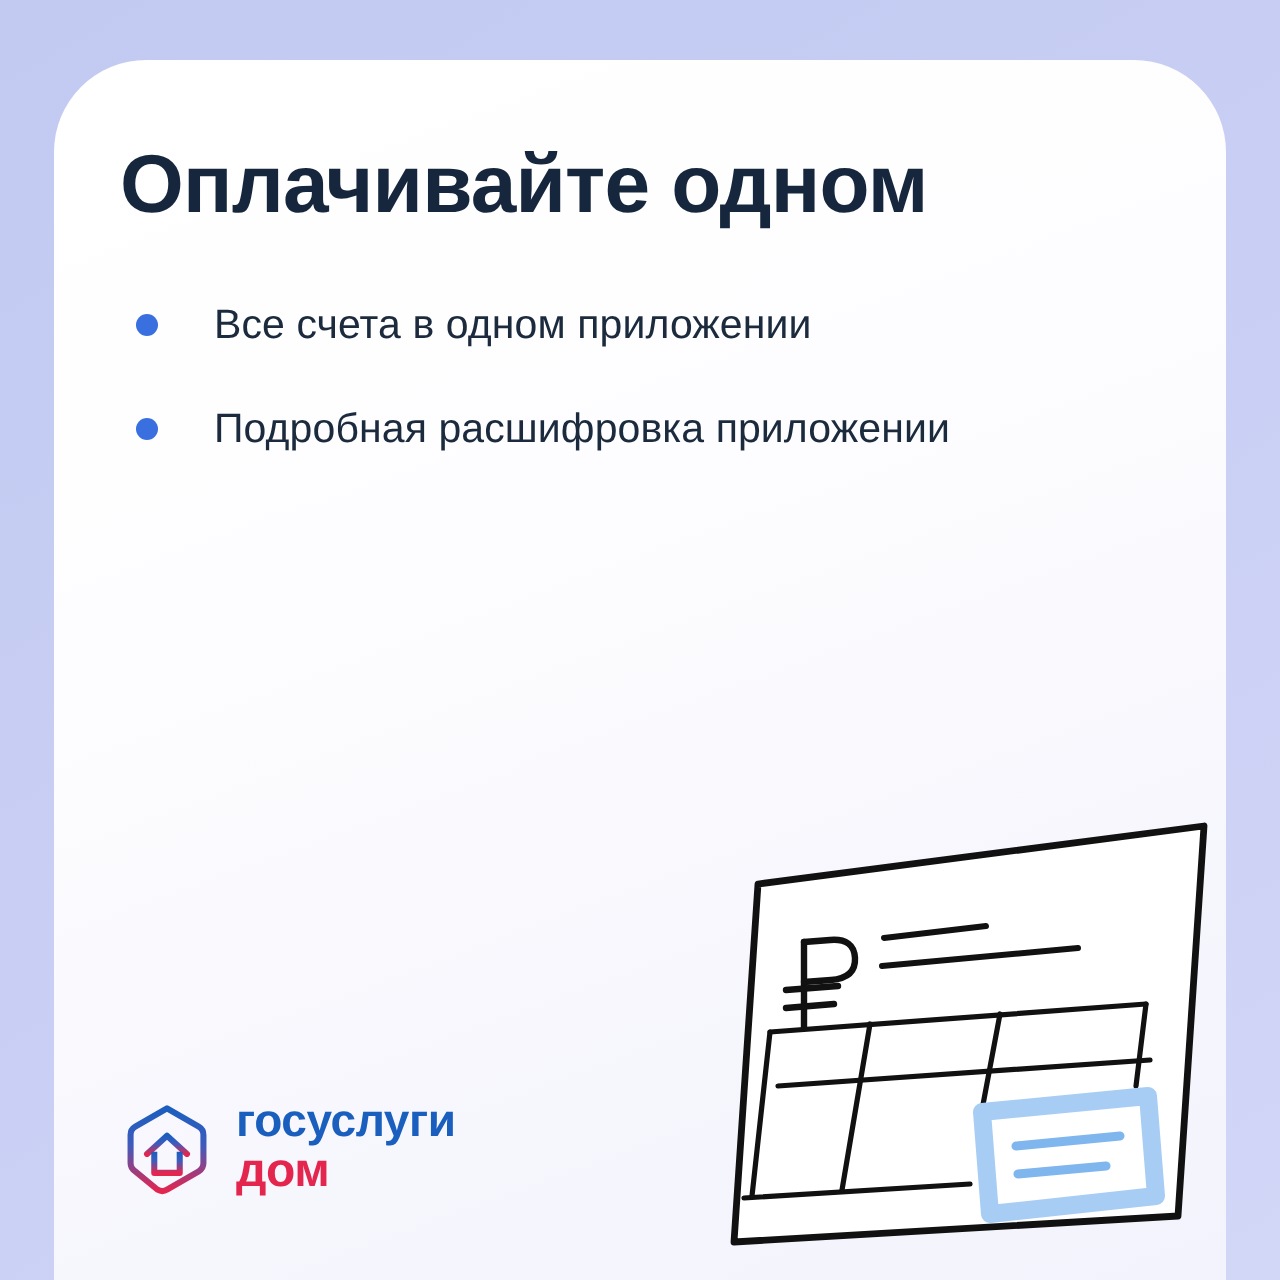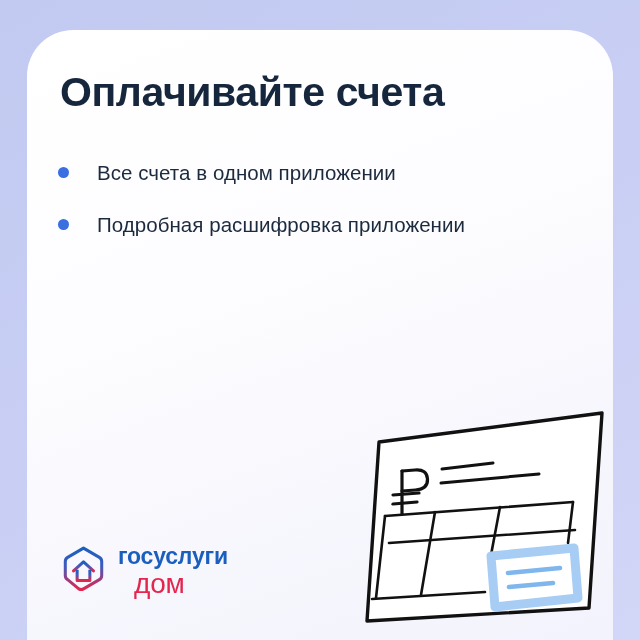--- a/index.html
+++ b/index.html
@@ -39,24 +39,23 @@
     font-size:41px;
     font-weight:bold;
     letter-spacing:-0.4px;
     color:#16263c;
     line-height:1.1;
   }
 
   
   #bullets {
     position:absolute;
-    left:31px; top:120px;
+    left:41px; top:120px;
     width:510px;
     list-style:none;
-    margin-top:10px;
   }
   #bullets li {
     position:relative;
     padding-left:39px;
     margin-bottom:26px;
     font-size:20.5px;
     color:#1b2a3d;
     line-height:1.25;
     letter-spacing:0.05px;
   }
@@ -74,45 +73,45 @@
     left:318px; top:350px;
     width:268px; height:250px;
   }
   #illustration svg { display:block; width:100%; height:100%; }
 
   
   #logo {
     position:absolute;
     left:33px; bottom:42px;
     display:flex;
-    align-items:flex-start;
+    align-items:flex-end;
     gap:11px;
   }
   #logo-mark { width:47px; height:47px; flex:0 0 auto; }
   #logo-mark svg { display:block; width:100%; height:100%; }
   #logo-words { line-height:1; }
   #logo-line1 {
     font-size:23px; font-weight:bold;
     color:#1b5fbe; letter-spacing:-0.2px;
     display:block;
   }
   #logo-line2 {
-    font-size:28px; font-weight:normal;
+    font-size:24px; font-weight:bold;
     color:#e4254e; letter-spacing:-0.2px;
-    display:block; margin-top:2px;margin-left:16px;
+    display:block; margin-top:2px;
   }
 </style>
 </head>
 <body>
 
 <div id="backdrop"></div>
 
 <div id="card">
 
-  <h1 id="headline">Оплачивайте счета</h1>
+  <h1 id="headline">Оплачивайте одном</h1>
 
   <ul id="bullets">
 
     <li>
       <span class="bullet-dot"></span>
       <span>Все счета в одном приложении</span>
     </li>
 
 
     <li>

